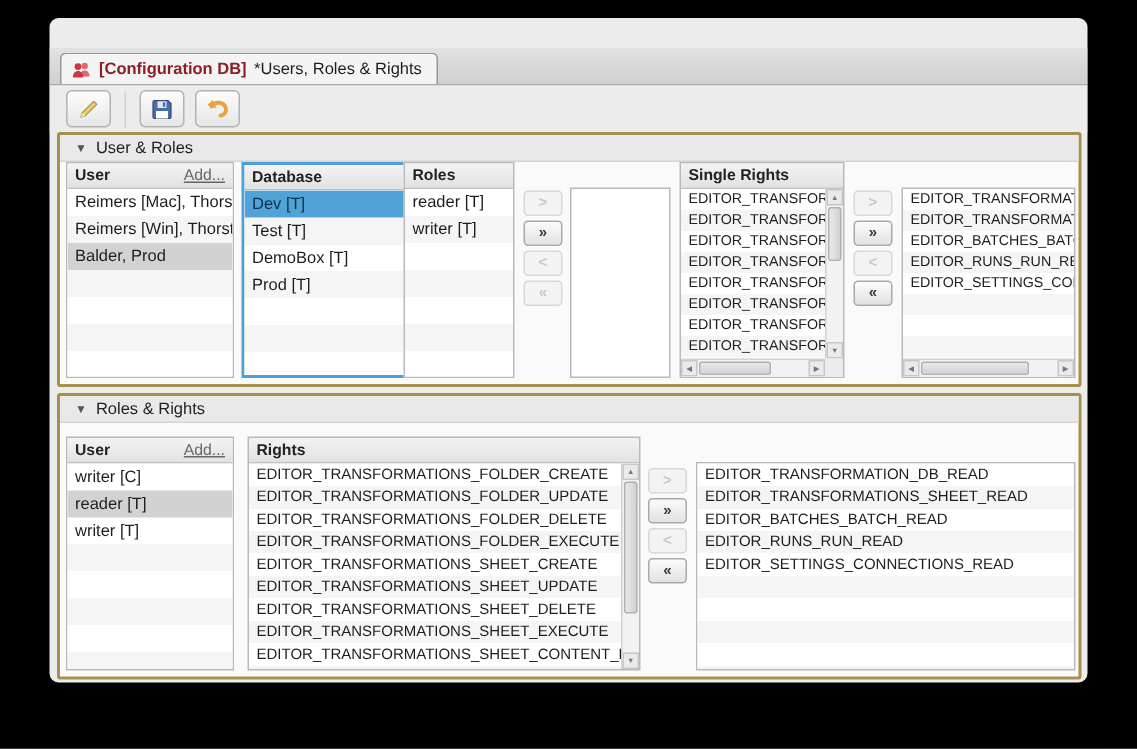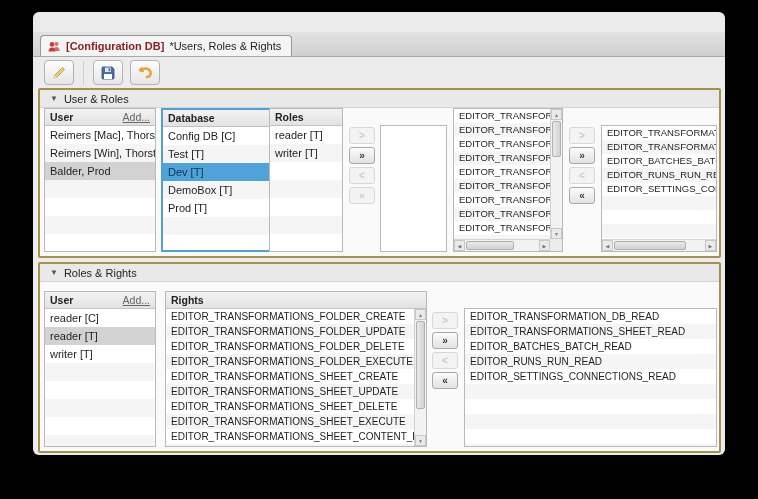--- a/index.html
+++ b/index.html
@@ -125,23 +125,22 @@
           <div class="lrow">Reimers [Win], Thorsten</div>
           <div class="lrow sel-gray">Balder, Prod</div>
         </div>
     </div>
 
     <div class="panel focus" style="left:121px;top:18px;width:116px;height:144px;">
       <div class="colhead">
         <span>Database</span>
       </div>
       <div class="lbody s18">
-          <div class="lrow">Config DB [C]</div>
+          <div class="lrow sel-blue">Dev [T]</div>
           <div class="lrow">Test [T]</div>
-          <div class="lrow sel-blue">Dev [T]</div>
           <div class="lrow">DemoBox [T]</div>
           <div class="lrow">Prod [T]</div>
         </div>
     </div>
 
     <div class="panel" style="left:229px;top:18px;width:74px;height:144px;">
       <div class="colhead">
         <span>Roles</span>
       </div>
       <div class="lbody s18">
@@ -153,20 +152,23 @@
     <div class="xfer dis" style="left:309px;top:37px;">&gt;</div>
     <div class="xfer" style="left:309px;top:57px;">»</div>
     <div class="xfer dis" style="left:309px;top:77px;">&lt;</div>
     <div class="xfer dis" style="left:309px;top:97px;">«</div>
 
     <div class="panel" style="left:340px;top:35px;width:67px;height:127px;">
       <div class="lbody"></div>
     </div>
 
     <div class="panel" style="left:413px;top:18px;width:110px;height:144px;">
+      <div class="colhead">
+        <span>Single Rights</span>
+      </div>
       <div class="lbody s14 r14">
         <div class="lrow">EDITOR_TRANSFORMATIONS_FOLDER_CREATE</div>
           <div class="lrow">EDITOR_TRANSFORMATIONS_FOLDER_UPDATE</div>
           <div class="lrow">EDITOR_TRANSFORMATIONS_FOLDER_DELETE</div>
           <div class="lrow">EDITOR_TRANSFORMATIONS_FOLDER_EXECUTE</div>
           <div class="lrow">EDITOR_TRANSFORMATIONS_SHEET_CREATE</div>
           <div class="lrow">EDITOR_TRANSFORMATIONS_SHEET_UPDATE</div>
           <div class="lrow">EDITOR_TRANSFORMATIONS_SHEET_DELETE</div>
           <div class="lrow">EDITOR_TRANSFORMATIONS_SHEET_EXECUTE</div>
           <div class="lrow">EDITOR_TRANSFORMATIONS_SHEET_CONTENT_EDIT</div>
@@ -210,21 +212,21 @@
       <span class="tri">▼</span>
       <span>Roles &amp; Rights</span>
     </div>
 
     <div class="panel" style="left:4px;top:27px;width:112px;height:156px;">
       <div class="colhead">
         <span>User</span>
         <span class="addlink">Add...</span>
       </div>
       <div class="lbody s18">
-          <div class="lrow">reader [C]</div>
+          <div class="lrow">writer [C]</div>
           <div class="lrow sel-gray">reader [T]</div>
           <div class="lrow">writer [T]</div>
         </div>
     </div>
 
     <div class="panel" style="left:125px;top:27px;width:262px;height:156px;">
       <div class="colhead">
         <span>Rights</span>
       </div>
       <div class="lbody s15 r15">

